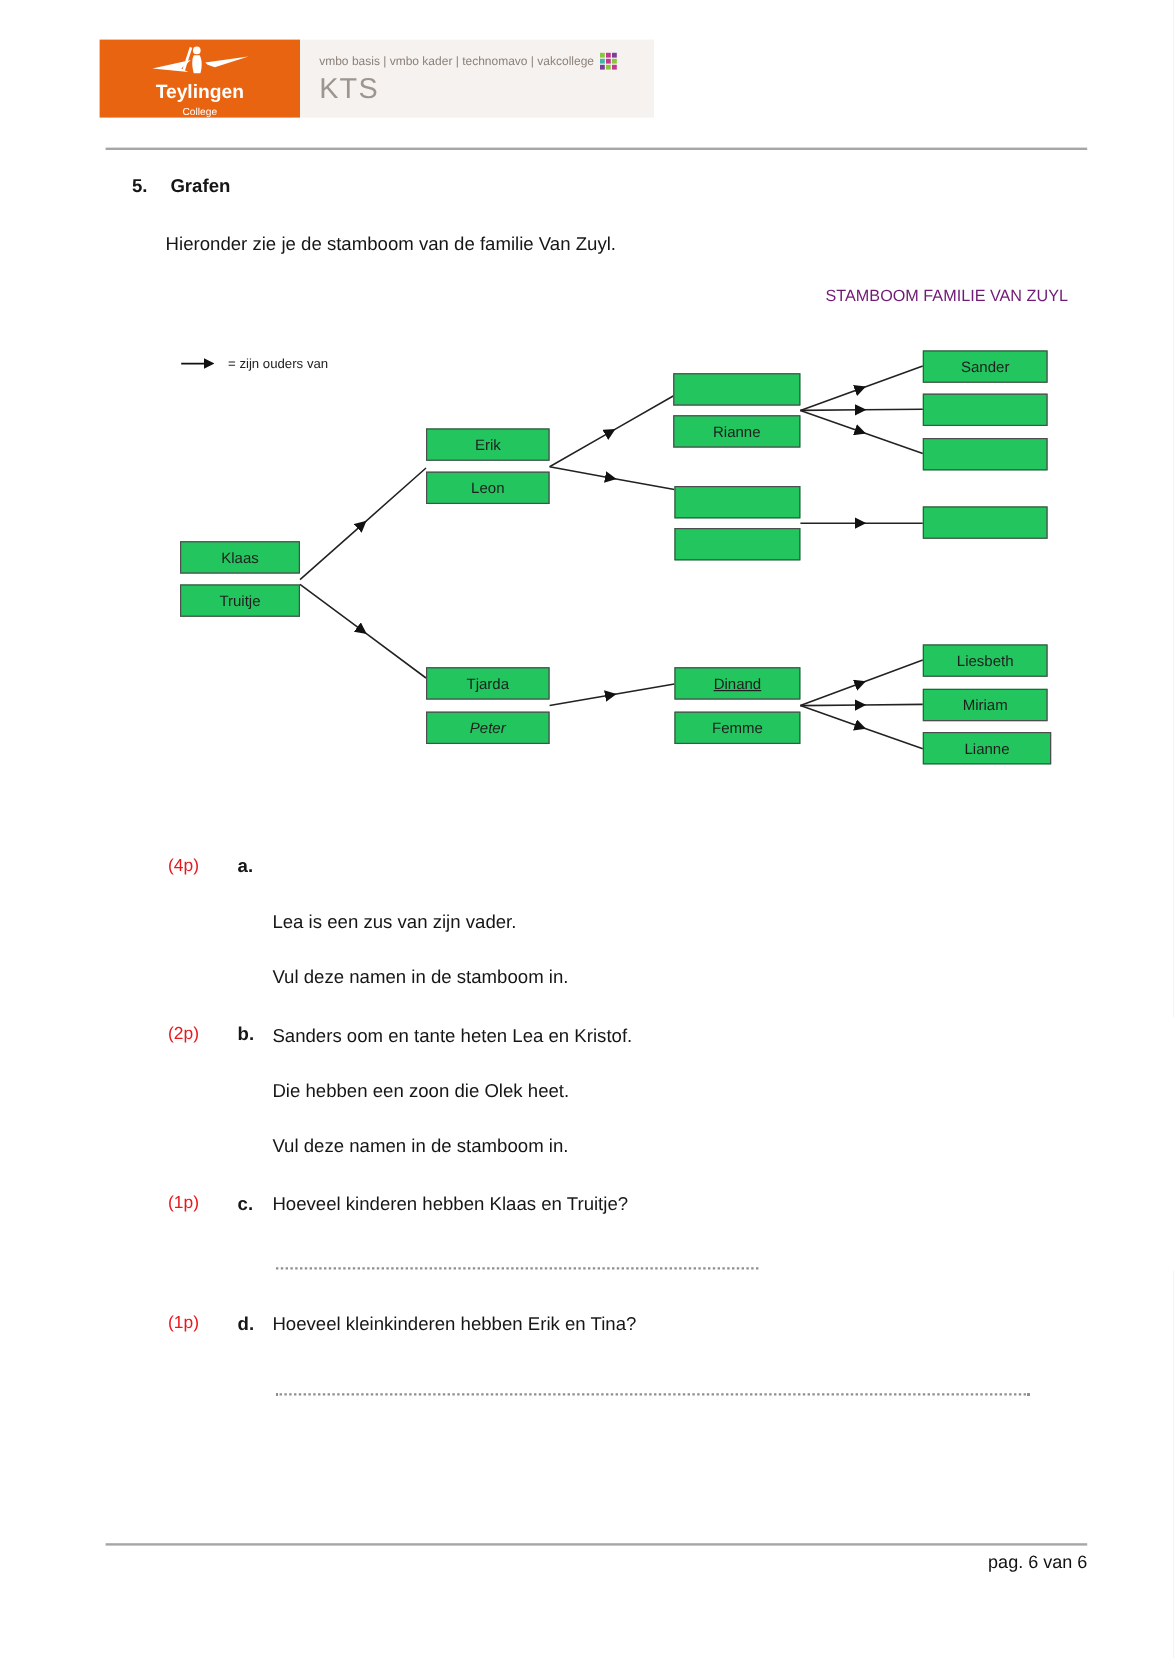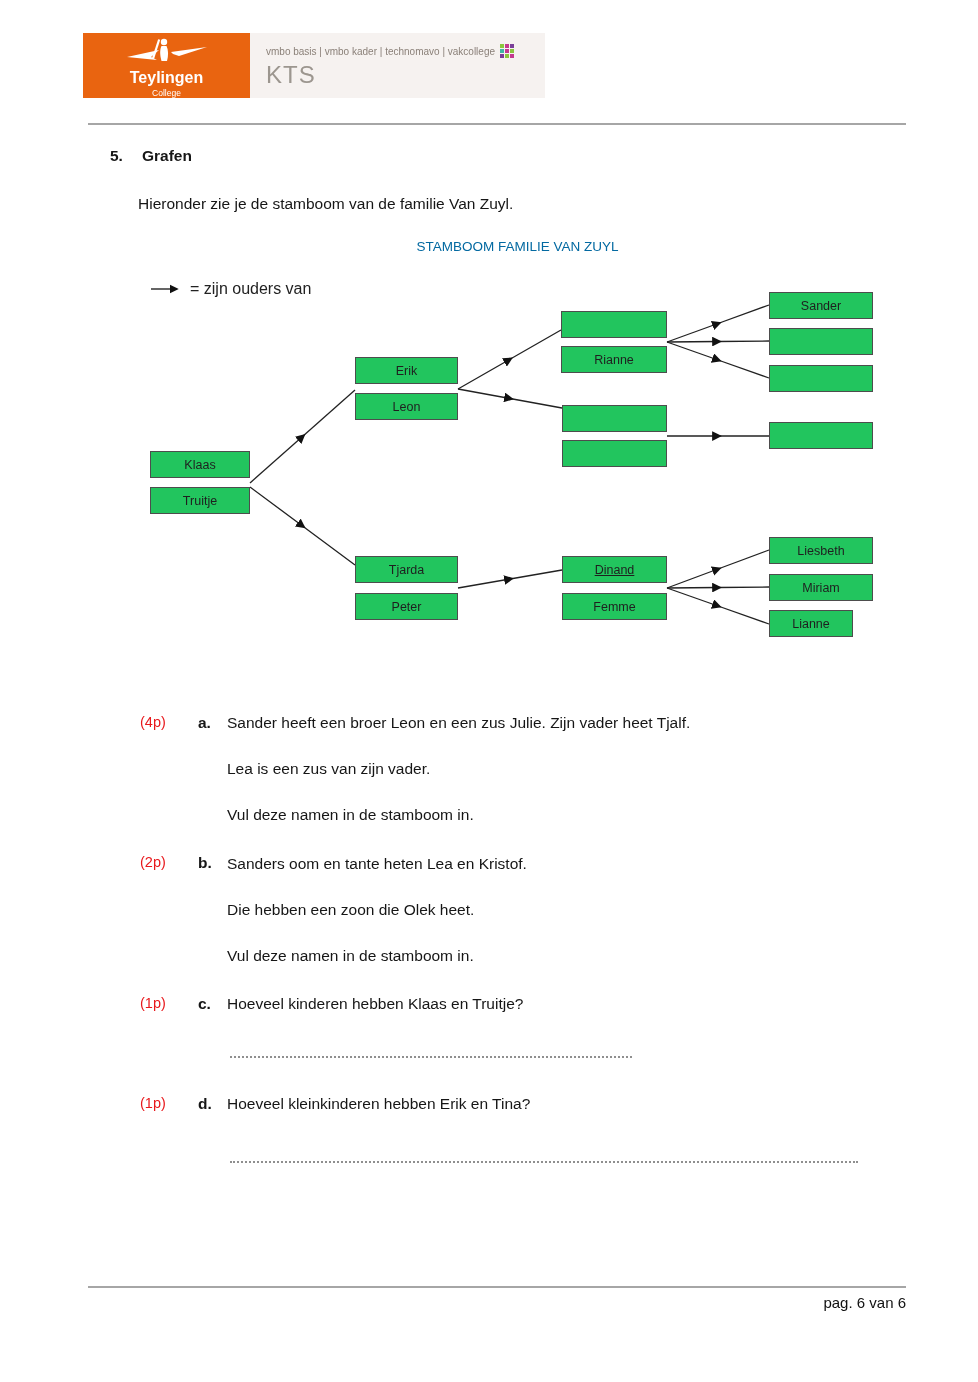--- a/index.html
+++ b/index.html
@@ -31,22 +31,22 @@
   }
   .rule{position:absolute;left:88px;right:72px;border-top:2px solid #a6a6a6;}
   .rule-top{top:123px;}
   .rule-bottom{top:1286px;}
   
   .sec-num{position:absolute;left:110px;top:147px;font-weight:bold;font-size:15.5px;}
   .sec-title{position:absolute;left:142px;top:147px;font-weight:bold;font-size:15.5px;}
   .intro{position:absolute;left:138px;top:195px;font-size:15.5px;}
   
   .tree{position:absolute;left:145px;top:238px;width:745px;height:412px;}
-  .tree-title{position:absolute;left:0;right:0;top:1px;text-align:center;font-size:13.5px;color:#0369a1;}
-  .legend{position:absolute;left:5px;top:42px;display:flex;align-items:center;gap:6px;font-size:16px;color:#222;}
+  .tree-title{position:absolute;left:0;right:0;top:1px;text-align:right;font-size:13.5px;color:#701a75;}
+  .legend{position:absolute;left:5px;top:60px;display:flex;gap:6px;font-size:11px;color:#222;}
   .edges{position:absolute;left:0;top:0;}
   .node{
     position:absolute;box-sizing:border-box;border:1.5px solid #4d4d4d;background:#22c55e;
     display:flex;align-items:center;justify-content:center;
     font-size:12.5px;color:#1f1f1f;
   }
   
   .pts{position:absolute;left:140px;font-size:14.5px;color:var(--points-red);}
   .qletter{position:absolute;left:198px;font-weight:bold;font-size:15.5px;}
   .qtext{position:absolute;left:227px;font-size:15.5px;}
@@ -126,39 +126,38 @@
         <path d="M313,350 L365,341 L417,332" fill="none" stroke="#222" stroke-width="1.3" marker-mid="url(#arr)"></path>
         <path d="M522,350 L573,331 L624,312" fill="none" stroke="#222" stroke-width="1.3" marker-mid="url(#arr)"></path>
         <path d="M522,350 L573,349.5 L624,349" fill="none" stroke="#222" stroke-width="1.3" marker-mid="url(#arr)"></path>
         <path d="M522,350 L573,368 L624,386" fill="none" stroke="#222" stroke-width="1.3" marker-mid="url(#arr)"></path>
       </svg>
   <div class="node" style="left: 5px; top: 213px; width: 100px; height: 27px;">Klaas</div>
       <div class="node" style="left: 5px; top: 249px; width: 100px; height: 27px;">Truitje</div>
       <div class="node" style="left: 210px; top: 119px; width: 103px; height: 27px;">Erik</div>
       <div class="node" style="left: 210px; top: 155px; width: 103px; height: 27px;">Leon</div>
       <div class="node" style="left: 210px; top: 318px; width: 103px; height: 27px;">Tjarda</div>
-      <div class="node" style="left: 210px; top: 355px; width: 103px; height: 27px;">Peter</div>
+      <div class="node" style="left: 210px; top: 355px; width: 103px; height: 27px; font-style: italic;">Peter</div>
       <div class="node" style="left: 416px; top: 73px; width: 106px; height: 27px;"></div>
       <div class="node" style="left: 416px; top: 108px; width: 106px; height: 27px;">Rianne</div>
       <div class="node" style="left: 417px; top: 167px; width: 105px; height: 27px;"></div>
       <div class="node" style="left: 417px; top: 202px; width: 105px; height: 27px;"></div>
       <div class="node" style="left: 417px; top: 318px; width: 105px; height: 27px; text-decoration: underline;">Dinand</div>
       <div class="node" style="left: 417px; top: 355px; width: 105px; height: 27px;">Femme</div>
       <div class="node" style="left: 624px; top: 54px; width: 104px; height: 27px;">Sander</div>
       <div class="node" style="left: 624px; top: 90px; width: 104px; height: 27px;"></div>
       <div class="node" style="left: 624px; top: 127px; width: 104px; height: 27px;"></div>
       <div class="node" style="left: 624px; top: 184px; width: 104px; height: 27px;"></div>
       <div class="node" style="left: 624px; top: 299px; width: 104px; height: 27px;">Liesbeth</div>
       <div class="node" style="left: 624px; top: 336px; width: 104px; height: 27px;">Miriam</div>
-      <div class="node" style="left: 624px; top: 372px; width: 84px; height: 27px; text-align: center;">Lianne</div>
+      <div class="node" style="left: 624px; top: 372px; width: 107px; height: 27px; text-align: center;">Lianne</div>
     </div>
 
   <div class="pts" style="top:714px">(4p)</div>
   <div class="qletter" style="top:714px">a.</div>
-  <div class="qtext" style="top:714px">Sander heeft een broer Leon en een zus Julie. Zijn vader heet Tjalf.</div>
   <div class="qtext" style="top:760px">Lea is een zus van zijn vader.</div>
   <div class="qtext" style="top:806px">Vul deze namen in de stamboom in.</div>
 
   <div class="pts" style="top:854px">(2p)</div>
   <div class="qletter" style="top:854px">b.</div>
   <div class="qtext" style="top:855px">Sanders oom en tante heten Lea en Kristof.</div>
   <div class="qtext" style="top:901px">Die hebben een zoon die Olek heet.</div>
   <div class="qtext" style="top:947px">Vul deze namen in de stamboom in.</div>
 
   <div class="pts" style="top:995px">(1p)</div>

